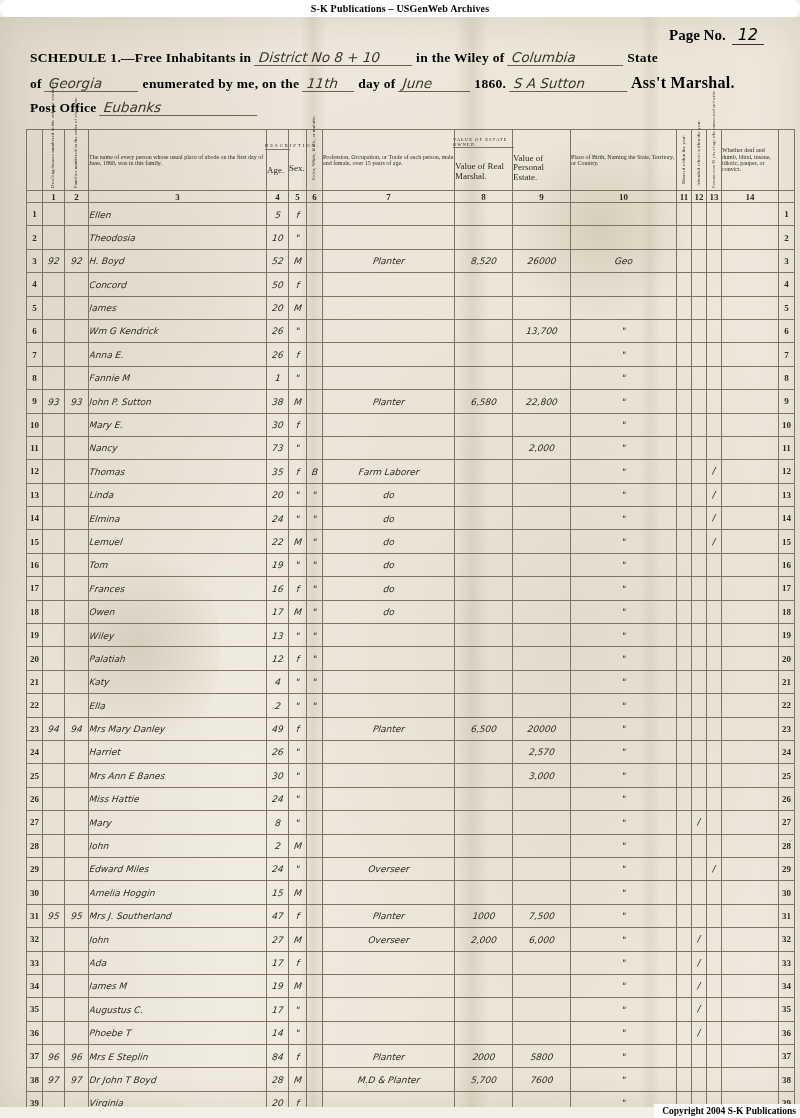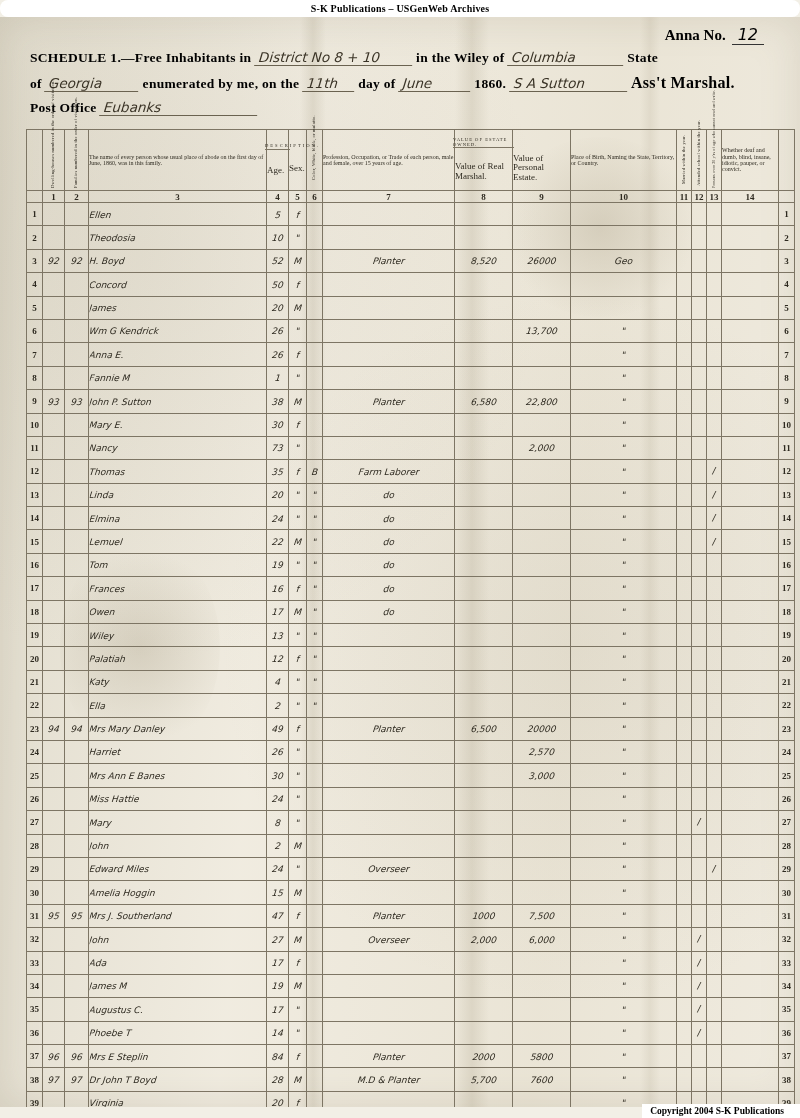--- a/index.html
+++ b/index.html
@@ -23,21 +23,21 @@
     font-size:10px;font-weight:bold;color:#000;
     line-height:17px;
     letter-spacing:.2px;
     z-index:40;
     border-radius:8px;
   }
   .credit-bot{
     position:absolute;bottom:0;right:0;
     background:#ffffff;
     font-size:9.5px;font-weight:bold;color:#000;
-    padding:2px 16px 2px 8px;
+    padding:2px 4px 2px 8px;
     z-index:40;
   }
   .sheet{
     position:absolute;
     top:17px;left:0;width:800px;height:1090px;
     background:#efeade;
     background-image:
       radial-gradient(circle at 18% 22%, rgba(150,140,115,.10), rgba(0,0,0,0) 38%),
       radial-gradient(circle at 72% 58%, rgba(150,140,115,.10), rgba(0,0,0,0) 42%),
       linear-gradient(95deg, rgba(200,195,175,.35) 0%, rgba(245,242,232,.2) 35%, rgba(225,218,198,.35) 70%, rgba(240,236,225,.25) 100%);
@@ -146,21 +146,21 @@
 
   <div class="sheet">
     <div class="streak s1"></div>
     <div class="streak s2"></div>
     <div class="streak s3"></div>
     <div class="blot" style="left:60px;top:520px;width:160px;height:220px;"></div>
     <div class="blot" style="left:500px;top:120px;width:200px;height:180px;"></div>
     <div class="paper-edge"></div>
 
     <div class="pageno">
-      <span>Anna No.</span><span class="num">12</span>
+      <span>Page No.</span><span class="num">12</span>
     </div>
 
     <div class="titleline t1">
       <span class="bold">SCHEDULE 1.—Free Inhabitants in</span>
       <span class="hw" style="min-width:150px">District No 8 + 10</span>
       <span class="bold">in the Wiley of</span>
       <span class="hw" style="min-width:108px">Columbia</span>
       <span class="bold">State</span>
     </div>
 

